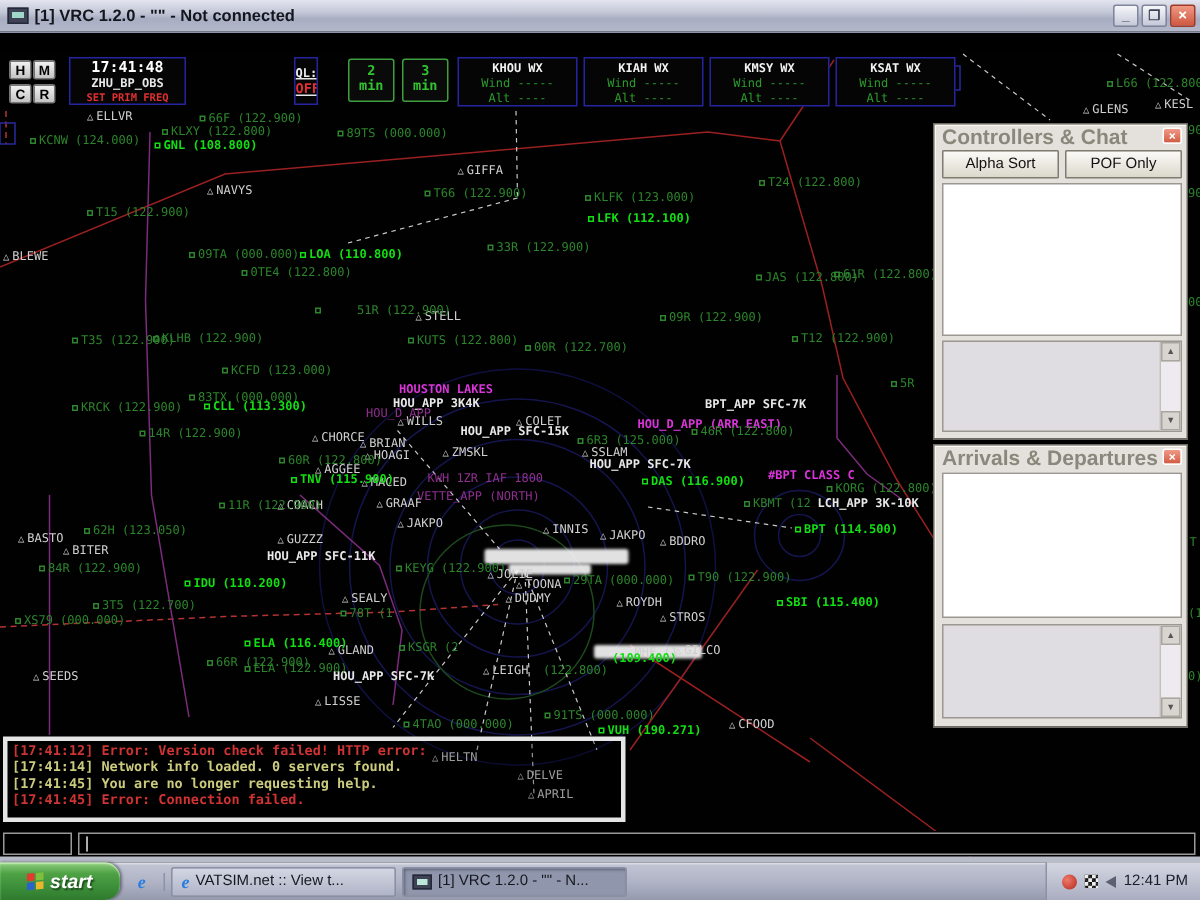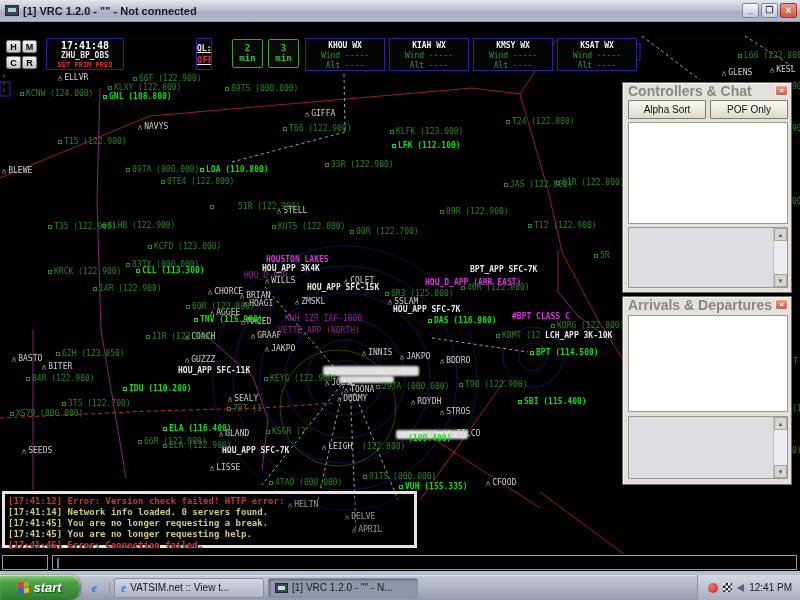--- a/index.html
+++ b/index.html
@@ -610,21 +610,21 @@
       <div class="fx c-bri" style="left: 530px; top: 349px;">
         <i class="sq"></i>
         <span>BPT (114.500)</span>
       </div>
       <div class="fx c-bri" style="left: 518px; top: 398px;">
         <i class="sq"></i>
         <span>SBI (115.400)</span>
       </div>
       <div class="fx c-bri" style="left: 399px; top: 483px;">
         <i class="sq"></i>
-        <span>VUH (155.335)</span>
+        <span>VUH (190.271)</span>
       </div>
       <div class="fx c-bri" style="left: 408px; top: 435px;">
         <span>(109.400)</span>
       </div>
       <div class="fx c-dim" style="left: 792px; top: 83px;">
         <span>90</span>
       </div>
       <div class="fx c-dim" style="left: 792px; top: 125px;">
         <span>900</span>
       </div>
@@ -697,21 +697,20 @@
           <div class="wx-title">KSAT WX</div>
           <div class="wx-line">Wind -----</div>
           <div class="wx-line">Alt ----</div>
         </div>
       </div>
   </div>
 
   <div id="logbox">
       <div class="log-line log-error">[17:41:12] Error: Version check failed! HTTP error:</div>
       <div class="log-line log-info">[17:41:14] Network info loaded. 0 servers found.</div>
-      <div class="log-line log-info">[17:41:45] You are no longer requesting a break.</div>
       <div class="log-line log-info">[17:41:45] You are no longer requesting help.</div>
       <div class="log-line log-error">[17:41:45] Error: Connection failed.</div>
     </div>
 
   <div id="input-row">
     <div id="input-box-left"></div>
     <div id="command-input"><span id="caret">|</span></div>
   </div>
 
   <div class="xp-panel" style="left:622px;top:82px;width:170px;height:211px;">

